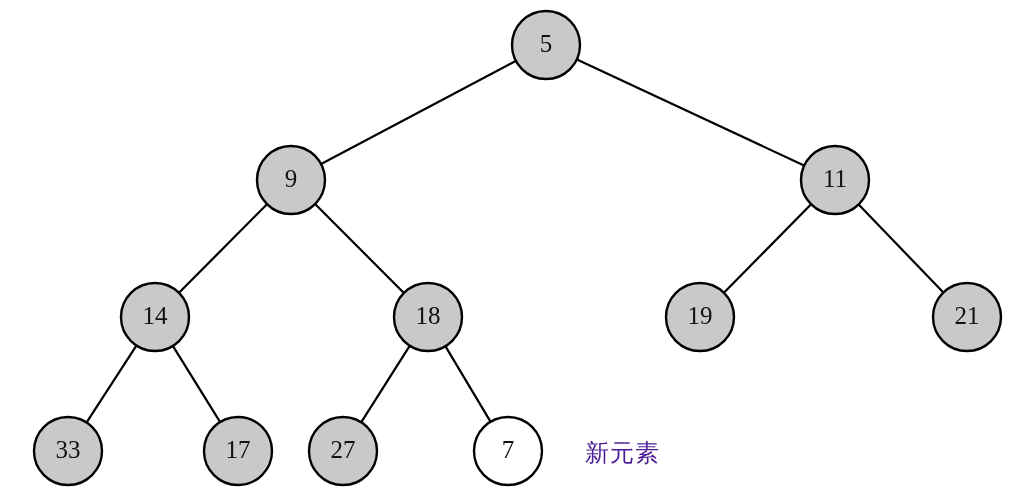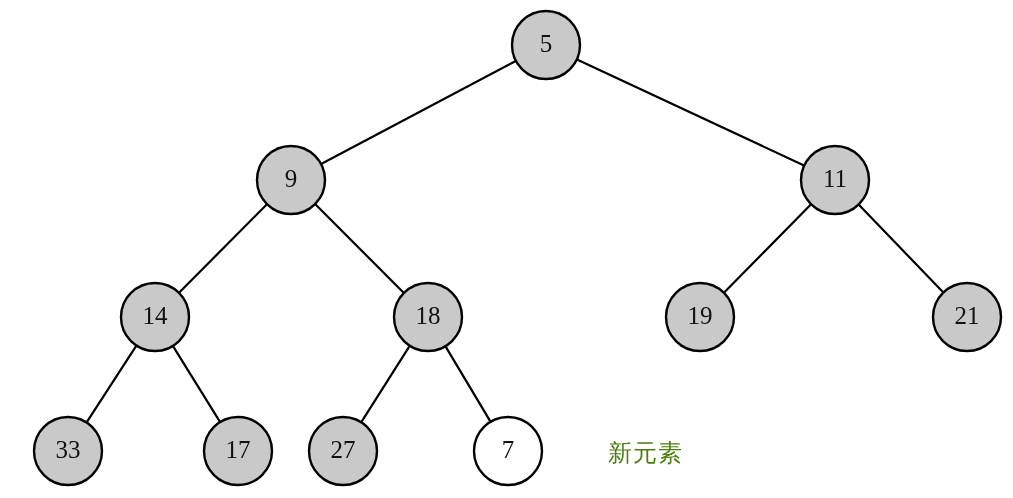--- a/index.html
+++ b/index.html
@@ -117,17 +117,17 @@
           <text x="343" y="452" class="node-label">27</text>
         </g>
         <g>
           <circle cx="508" cy="451" r="34" fill="#ffffff" class="node-circle" stroke="#000000"></circle>
           <text x="508" y="452" class="node-label">7</text>
         </g>
       </g>
   </svg>
 
   <div id="annotations-layer">
-      <div class="annotation-text" style="left: 608px; top: 437px; color: #4d7c0f;">新元素</div>
+      <div class="annotation-text" style="left: 585px; top: 437px; color: #4c1d95;">新元素</div>
     </div>
 
 
 </div>
 
 </body></html>

